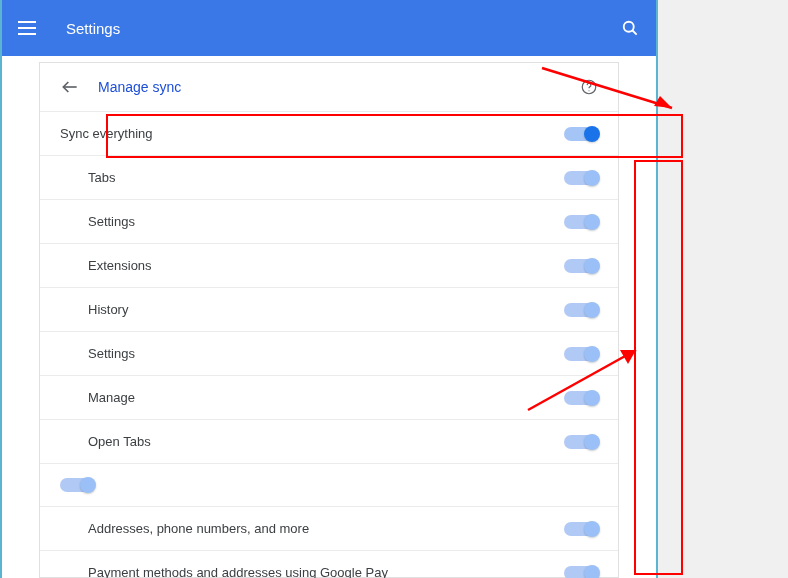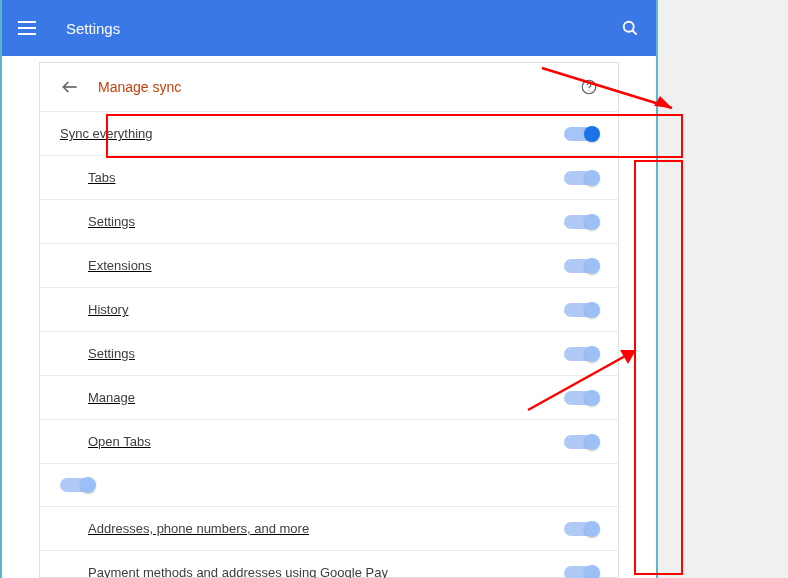--- a/index.html
+++ b/index.html
@@ -7,23 +7,23 @@
     .outer { width: 658px; height: 578px; background: #fff; position: relative; border-left: 2px solid #5bb5d0; border-right: 2px solid #5bb5d0; }
     .topbar { background: #3b78e7; height: 56px; display: flex; align-items: center; padding: 0 16px; color: #fff; }
     .hamburger { width: 24px; height: 24px; display: flex; flex-direction: column; justify-content: center; gap: 4px; margin-right: 24px; cursor: pointer; }
     .hamburger span { display: block; height: 2px; background: #fff; width: 18px; }
     .topbar-title { font-size: 15px; font-weight: 500; flex: 1; }
     .search-icon { width: 20px; height: 20px; cursor: pointer; }
     .content-wrap { display: flex; justify-content: center; padding-top: 0; height: calc(578px - 56px); overflow: hidden; }
     .panel { width: 580px; background: #fff; border: 1px solid #e0e0e0; margin-top: 6px; position: relative; }
     .panel-header { display: flex; align-items: center; padding: 14px 20px; }
     .back-arrow { width: 20px; height: 20px; margin-right: 18px; cursor: pointer; color: #5f6368; }
-    .panel-title { font-size: 14px; color: #c2410c; flex: 1; }
+    .panel-title { font-size: 14px; color: #1d4ed8; flex: 1; }
     .help-icon { width: 18px; height: 18px; cursor: pointer; color: #5f6368; }
-    .row { display: flex; align-items: center; padding: 14px 20px 14px 20px; border-top: 1px solid #ebebeb; text-decoration: underline; }
+    .row { display: flex; align-items: center; padding: 14px 20px 14px 20px; border-top: 1px solid #ebebeb; }
     .row-label { flex: 1; font-size: 13px; color: #3c4043; }
     .indent .row-label { padding-left: 28px; }
     .toggle { width: 34px; height: 14px; background: #b0c9f5; border-radius: 10px; position: relative; cursor: pointer; }
     .toggle .knob { position: absolute; width: 16px; height: 16px; background: #9ac0f7; border-radius: 50%; top: -1px; right: -2px; box-shadow: 0 1px 2px rgba(0,0,0,0.2); }
     .toggle.master { background: #a5c5f7; }
     .toggle.master .knob { background: #1a73e8; }
     .red-box { position: absolute; border: 2px solid #ff0000; pointer-events: none; }
     .arrow-svg { position: absolute; pointer-events: none; }
   </style>
 </head>

